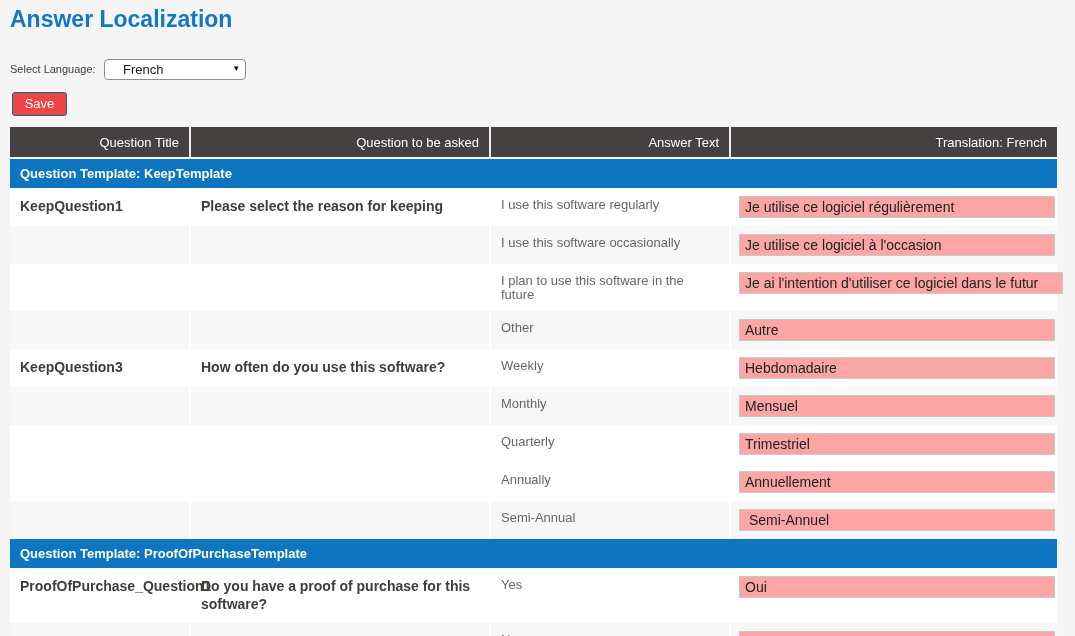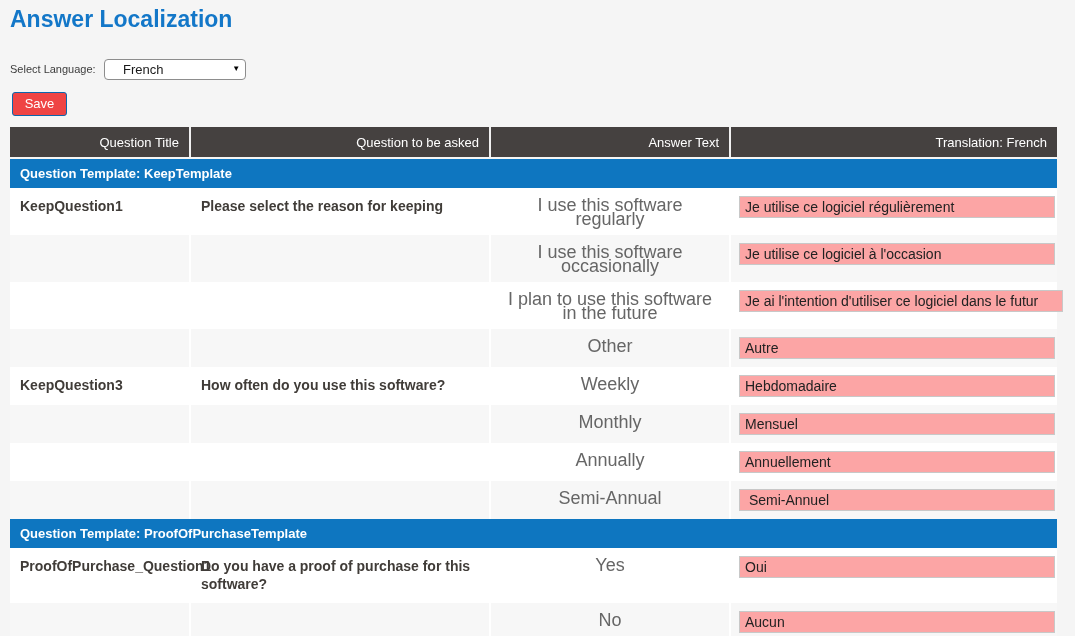--- a/index.html
+++ b/index.html
@@ -50,21 +50,21 @@
     padding:7px 10px;
   }
   tr.row td{vertical-align:top;background:#fff;}
   tr.row.odd td{background:#f7f7f7;}
   tr.row td + td{border-left:2px solid #fff;}
   td.c1,td.c2{
     font-size:14px;font-weight:bold;color:#403c38;
     padding:9px 10px 10px 10px;line-height:18px;
   }
   td.c3{
-    font-size:18px;color:#666;padding:10px 10px 9px 10px;line-height:14px;text-align:center;
+    font-size:13px;color:#666;padding:10px 10px 9px 10px;line-height:14px;
   }
   td.c4{padding:4px 6px 4px 4px;}
   input.trans{
     width:304px;height:20px;border:1px solid #c8c8c8;background:#fca5a5;
     font-size:14px;color:#222;padding:0 5px;margin:4px;
     font-family:"Liberation Sans","DejaVu Sans",sans-serif;
   }
   input.trans.wide{width:312px;}
   input.trans.focused{border:2px solid #6ba3e3;padding:0 4px;outline:none;}
 </style>
@@ -137,20 +137,26 @@
         </tr>
         <tr class="row odd">
           <td class="c1"></td>
           <td class="c2"></td>
           <td class="c3">Monthly</td>
           <td class="c4"><input type="text" class="trans" value="Mensuel" style=""></td>
         </tr>
         <tr class="row even">
           <td class="c1"></td>
           <td class="c2"></td>
+          <td class="c3">Quarterly</td>
+          <td class="c4"><input type="text" class="trans" value="Trimestriel" style=""></td>
+        </tr>
+        <tr class="row even">
+          <td class="c1"></td>
+          <td class="c2"></td>
           <td class="c3">Annually</td>
           <td class="c4"><input type="text" class="trans" value="Annuellement" style=""></td>
         </tr>
         <tr class="row odd">
           <td class="c1"></td>
           <td class="c2"></td>
           <td class="c3">Semi-Annual</td>
           <td class="c4"><input type="text" class="trans" value=" Semi-Annuel" style=""></td>
         </tr>
         <tr class="section">

